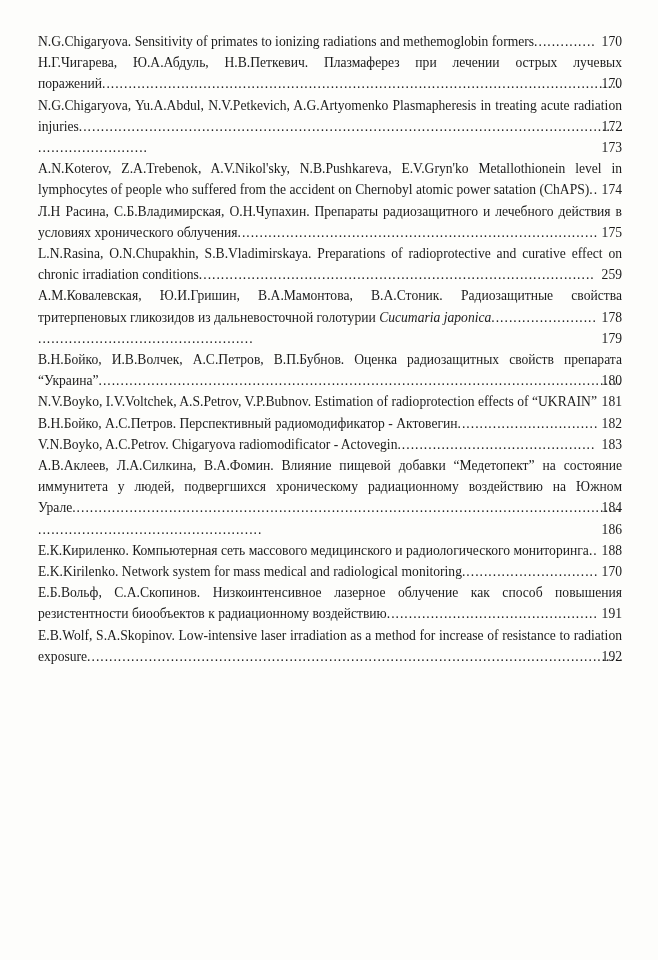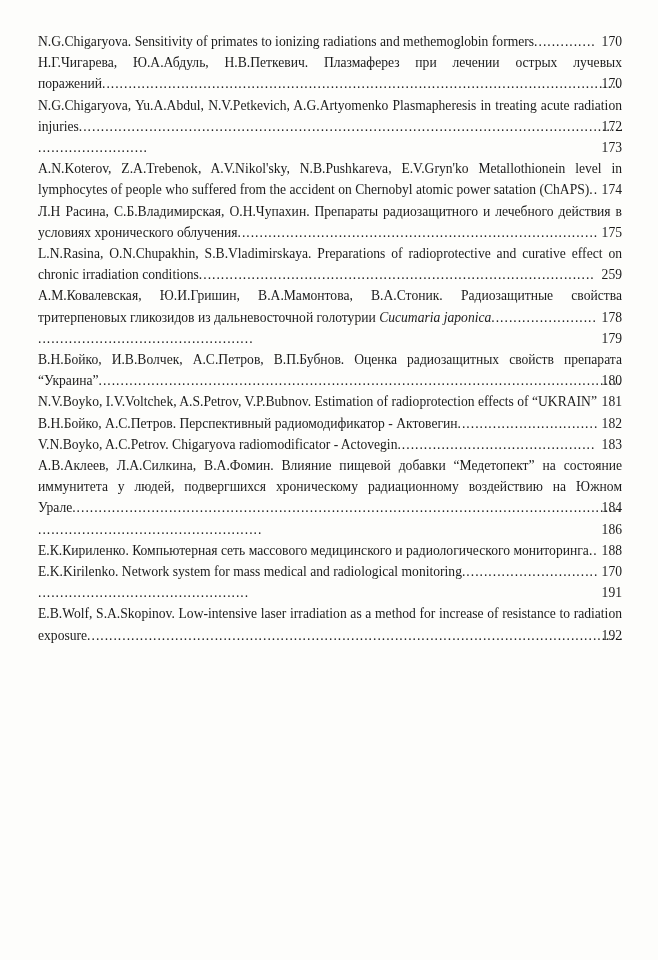--- a/index.html
+++ b/index.html
@@ -51,16 +51,16 @@
       <div class="entry"><span><span>А.М.Ковалевская, Ю.И.Гришин, В.А.Мамонтова, В.А.Стоник. Радиозащитные свойства тритерпеновых гликозидов из дальневосточной голотурии </span><span class="i">Cucumaria japonica</span></span><span class="page-num">178</span><span class="dots">........................</span></div>
       <div class="entry"><span class="page-num">179</span><span class="dots">.................................................</span></div>
       <div class="entry"><span><span>В.Н.Бойко, И.В.Волчек, А.С.Петров, В.П.Бубнов. Оценка радиозащитных свойств препарата “Украина”</span></span><span class="page-num">180</span><span class="dots">............................................................................................................................................................................................................................................................................................................</span></div>
       <div class="entry"><span><span>N.V.Boyko, I.V.Voltchek, A.S.Petrov, V.P.Bubnov. Estimation of radioprotection effects of “UKRAIN”</span></span><span class="page-num">181</span><span class="dots"></span></div>
       <div class="entry"><span><span>В.Н.Бойко, А.С.Петров. Перспективный радиомодификатор - Актовегин</span></span><span class="page-num">182</span><span class="dots">................................</span></div>
       <div class="entry"><span><span>V.N.Boyko, A.C.Petrov. Chigaryova radiomodificator - Actovegin</span></span><span class="page-num">183</span><span class="dots">.............................................</span></div>
       <div class="entry"><span><span>А.В.Аклеев, Л.А.Силкина, В.А.Фомин. Влияние пищевой добавки “Медетопект” на состояние иммунитета у людей, подвергшихся хроническому радиационному воздействию на Южном Урале</span></span><span class="page-num">184</span><span class="dots">............................................................................................................................................................................................................................................................................................................</span></div>
       <div class="entry"><span class="page-num">186</span><span class="dots">...................................................</span></div>
       <div class="entry"><span><span>Е.К.Кириленко. Компьютерная сеть массового медицинского и радиологического мониторинга</span></span><span class="page-num">188</span><span class="dots">..</span></div>
       <div class="entry"><span><span>E.K.Kirilenko. Network system for mass medical and radiological monitoring</span></span><span class="page-num">170</span><span class="dots">...............................</span></div>
-      <div class="entry"><span class="page-num">191</span><span class="dots">................................................</span></div>
+      <div class="entry"><span><span>Е.Б.Вольф, С.А.Скопинов. Низкоинтенсивное лазерное облучение как способ повышения резистентности биообъектов к радиационному воздействию</span></span><span class="page-num">191</span><span class="dots">................................................</span></div>
       <div class="entry"><span><span>E.B.Wolf, S.A.Skopinov. Low-intensive laser irradiation as a method for increase of resistance to radiation exposure</span></span><span class="page-num">192</span><span class="dots">............................................................................................................................................................................................................................................................................................................</span></div>
     </div>
 </div>
 
 </body></html>

